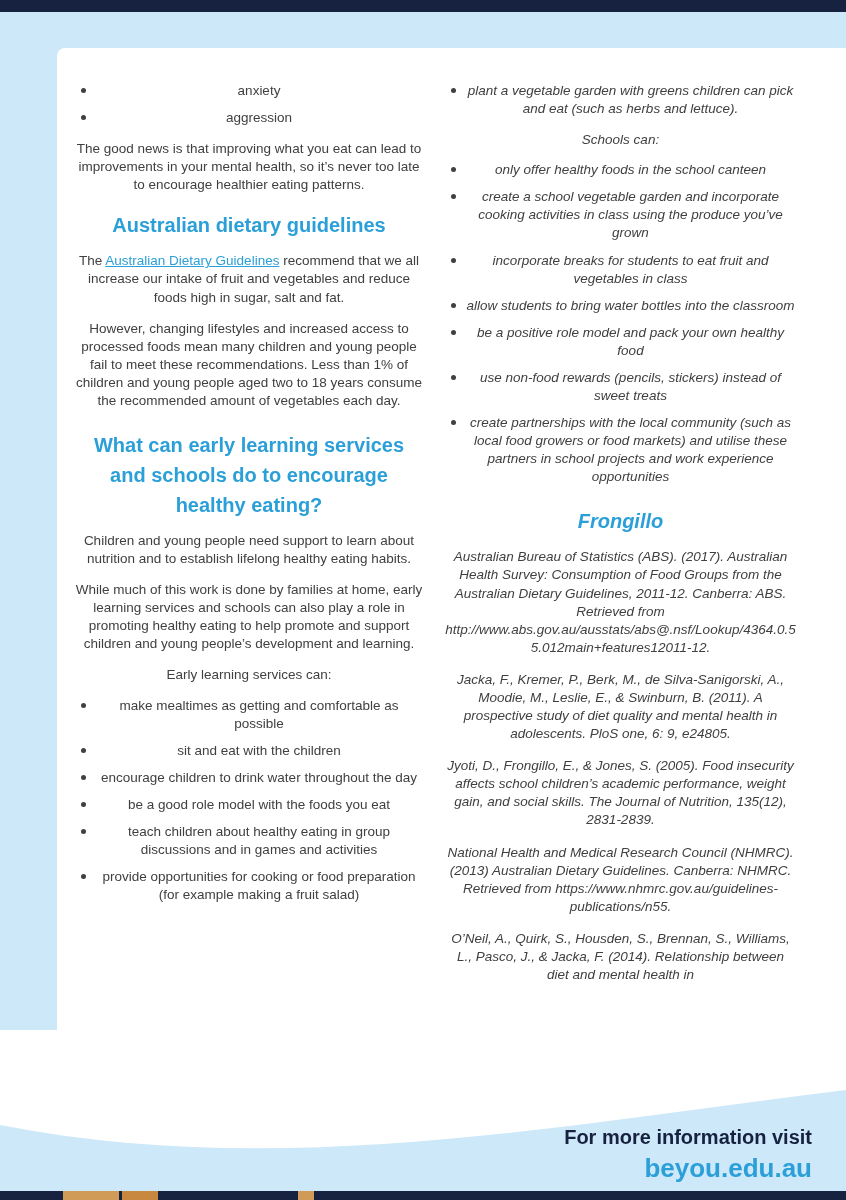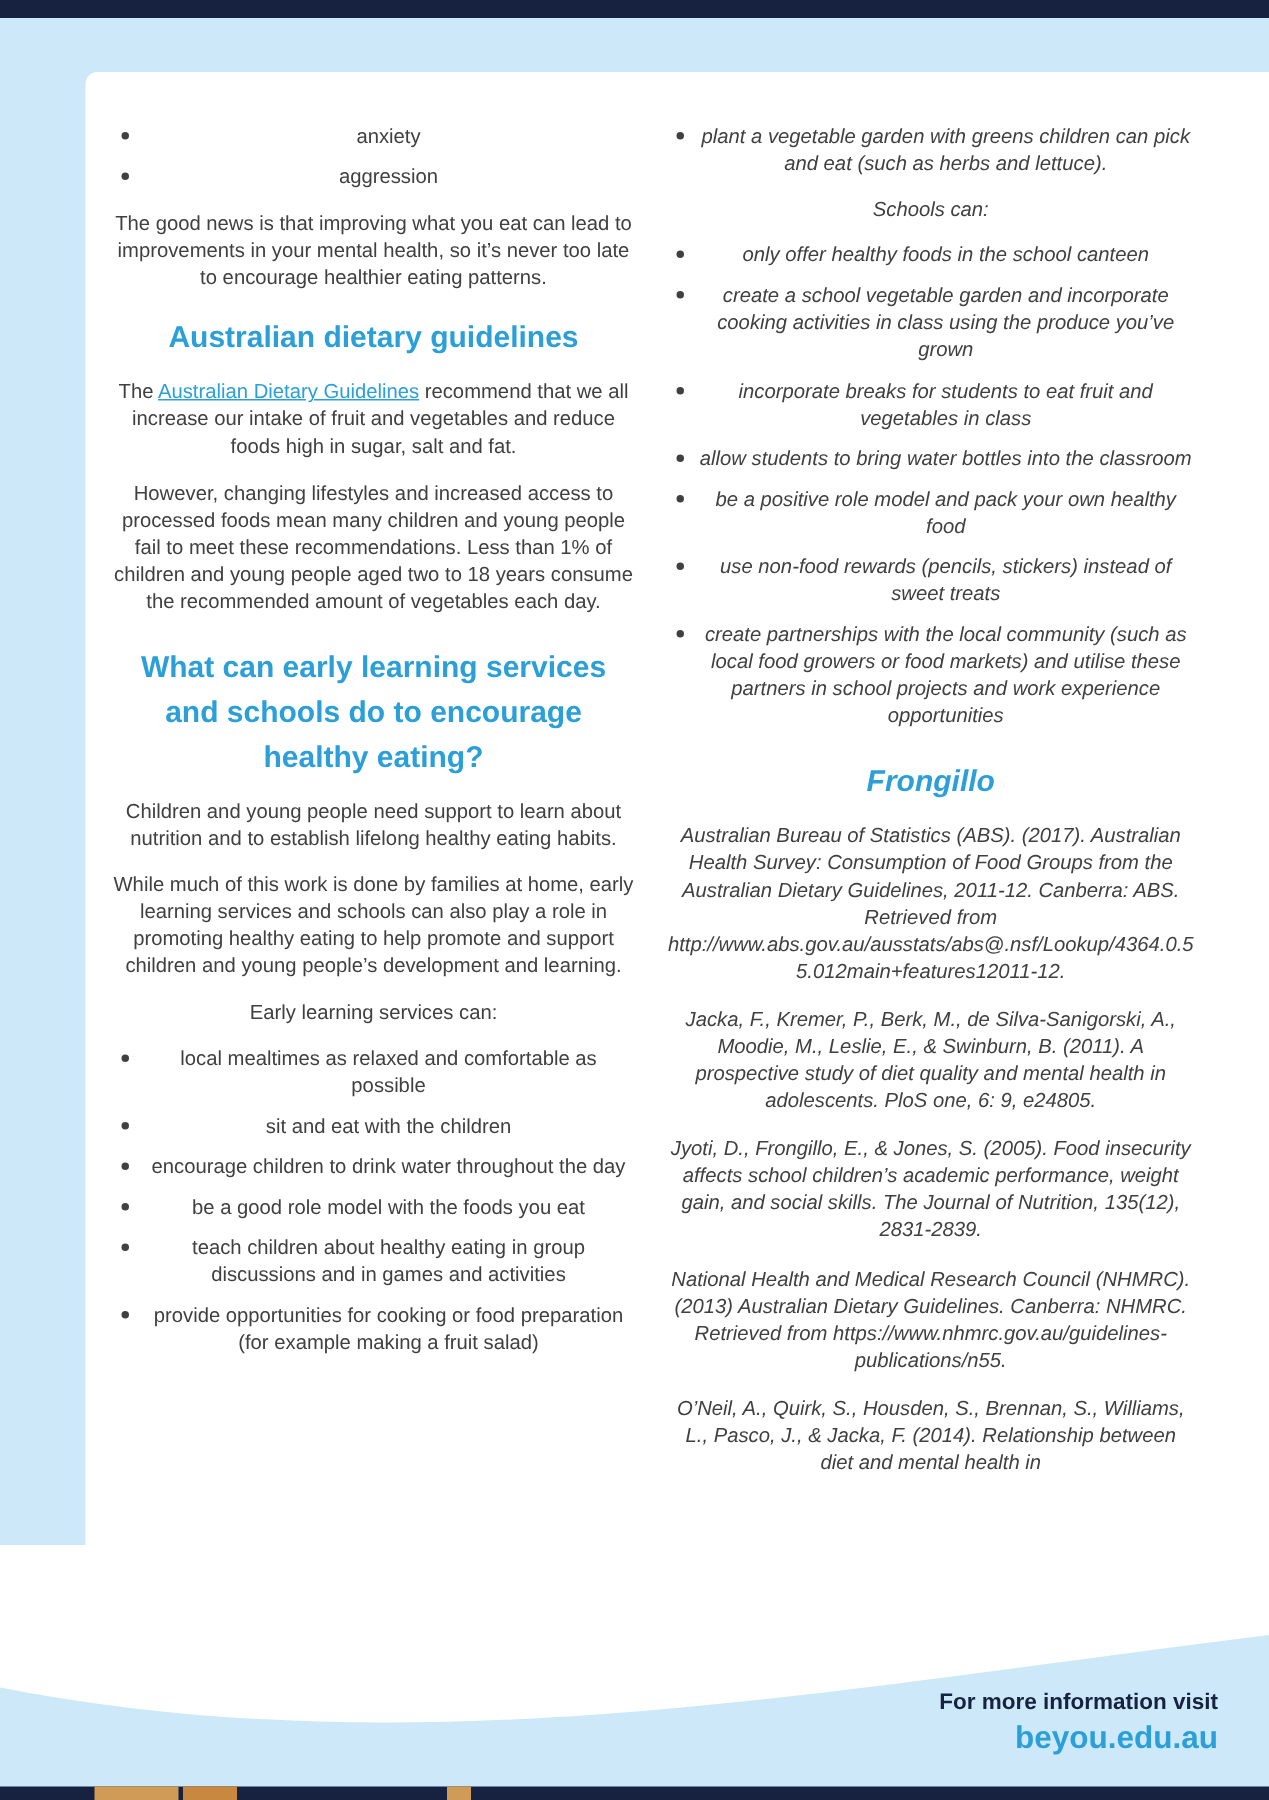--- a/index.html
+++ b/index.html
@@ -58,27 +58,27 @@
     position:absolute; left:0; top:1030px; width:846px; height:170px;
     display:block;
   }
   .footer-text {
     position:absolute; right:34px; top:1126px;
     text-align:right;
   }
   .footer-info {
     color:#16223f;
     font-weight:700;
-    font-size:15px;
+    font-size:20px;
     margin-bottom:4px;
   }
   .footer-site {
     color:#2b9fd8;
     font-weight:700;
-    font-size:21px;
+    font-size:26px;
     cursor:pointer;
   }
   .bottom-bar {
     position:absolute; left:0; bottom:0; width:846px; height:9px;
     background:#16223f;
   }
   .seg { position:absolute; top:0; height:9px; background:#d09a57; }
   .seg1 { left:63px;  width:56px; }
   .seg2 { left:122px; width:36px; background:#c9883f; }
   .seg3 { left:298px; width:16px; }
@@ -106,21 +106,21 @@
       <p>However, changing lifestyles and increased access to processed foods mean many children and young people fail to meet these recommendations. Less than 1% of children and young people aged two to 18 years consume the recommended amount of vegetables each day.</p>
 
       <h2>What can early learning services and schools do to encourage healthy eating?</h2>
 
       <p>Children and young people need support to learn about nutrition and to establish lifelong healthy eating habits.</p>
       <p>While much of this work is done by families at home, early learning services and schools can also play a role in promoting healthy eating to help promote and support children and young people’s development and learning.</p>
 
       <p class="label-line">Early learning services can:</p>
 
       <ul>
-        <li>local mealtimes as relaxed and comfortable as possible</li>
+        <li>make mealtimes as getting and comfortable as possible</li>
         <li>sit and eat with the children</li>
         <li>encourage children to drink water throughout the day</li>
         <li>be a good role model with the foods you eat</li>
         <li>teach children about healthy eating in group discussions and in games and activities</li>
         <li>provide opportunities for cooking or food preparation (for example making a fruit salad)</li>
       </ul>
     </div>
 
     <div class="col right">
       <ul>

